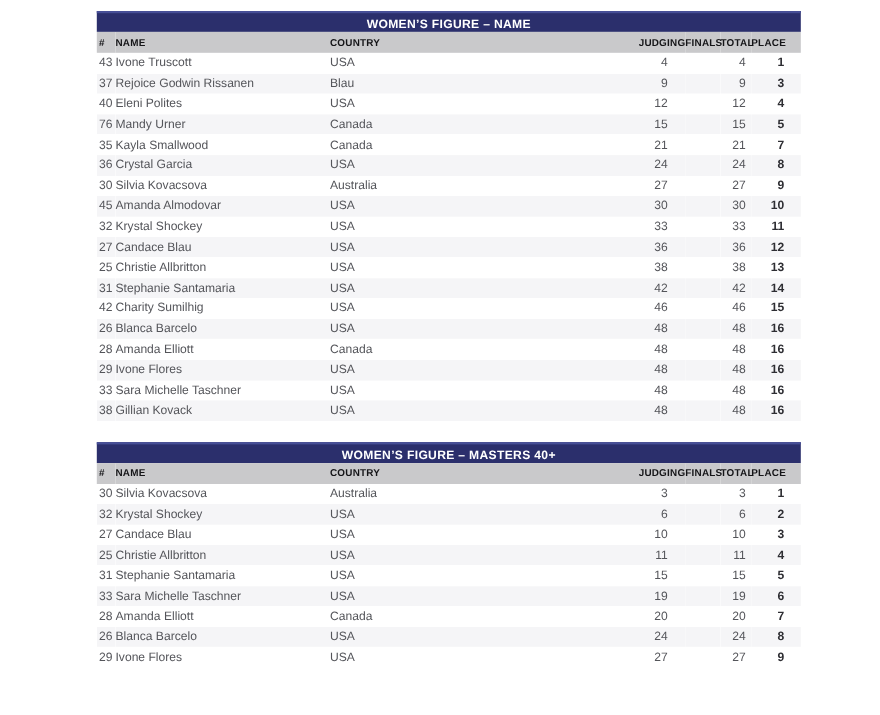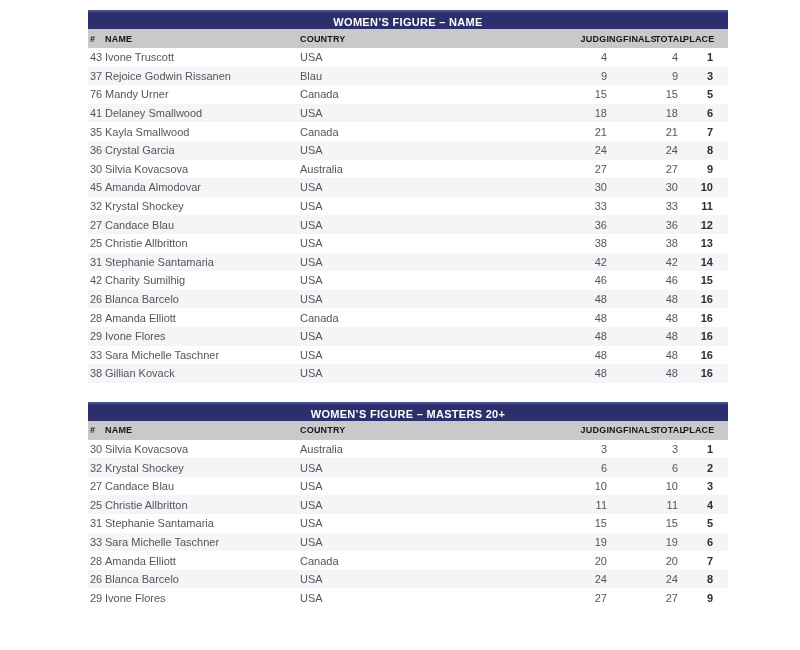--- a/index.html
+++ b/index.html
@@ -101,40 +101,40 @@
   <tr>
     <td class="c-num">37</td>
     <td class="c-name">Rejoice Godwin Rissanen</td>
     <td class="c-country">Blau</td>
     <td class="c-judging r">9</td>
     <td class="c-finals r"></td>
     <td class="c-total r">9</td>
     <td class="c-place r">3</td>
   </tr>
 
+  <tr>
+    <td class="c-num">40</td>
+    <td class="c-name">Eleni Polites</td>
+    <td class="c-country">USA</td>
+    <td class="c-judging r">12</td>
+    <td class="c-finals r"></td>
+    <td class="c-total r">12</td>
+    <td class="c-place r">4</td>
+  </tr>
 
   <tr>
     <td class="c-num">76</td>
     <td class="c-name">Mandy Urner</td>
     <td class="c-country">Canada</td>
     <td class="c-judging r">15</td>
     <td class="c-finals r"></td>
     <td class="c-total r">15</td>
     <td class="c-place r">5</td>
   </tr>
 
-  <tr>
-    <td class="c-num">41</td>
-    <td class="c-name">Delaney Smallwood</td>
-    <td class="c-country">USA</td>
-    <td class="c-judging r">18</td>
-    <td class="c-finals r"></td>
-    <td class="c-total r">18</td>
-    <td class="c-place r">6</td>
-  </tr>
 
   <tr>
     <td class="c-num">35</td>
     <td class="c-name">Kayla Smallwood</td>
     <td class="c-country">Canada</td>
     <td class="c-judging r">21</td>
     <td class="c-finals r"></td>
     <td class="c-total r">21</td>
     <td class="c-place r">7</td>
   </tr>
@@ -267,21 +267,21 @@
     <td class="c-finals r"></td>
     <td class="c-total r">48</td>
     <td class="c-place r">16</td>
   </tr>
 </tbody>
     </table>
   </section>
 
   <section class="result-table">
     <div class="title-bar">
-      <span class="title">WOMEN’S FIGURE – MASTERS 20+</span>
+      <span class="title">WOMEN’S FIGURE – MASTERS 40+</span>
     </div>
     <table>
       <colgroup>
         <col class="c-num">
             <col class="c-name">
             <col class="c-country">
         <col class="c-judging">
             <col class="c-finals">
             <col class="c-total">
             <col class="c-place">

